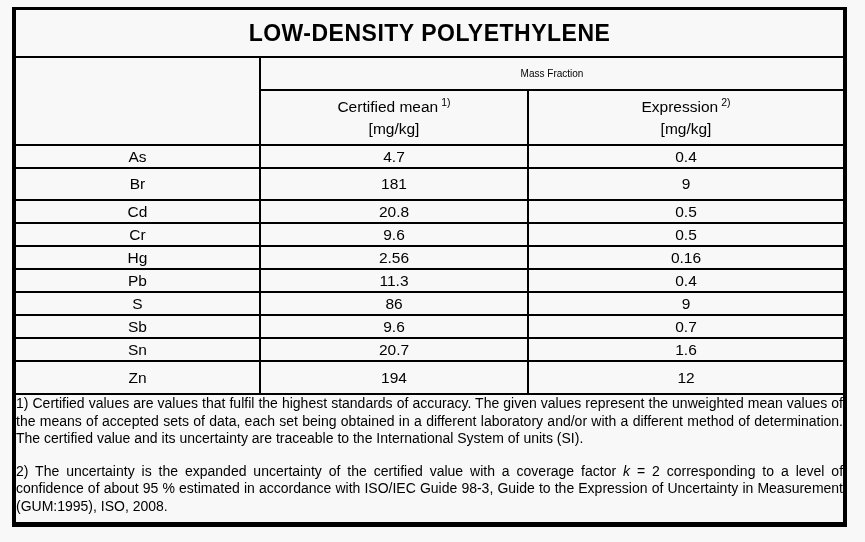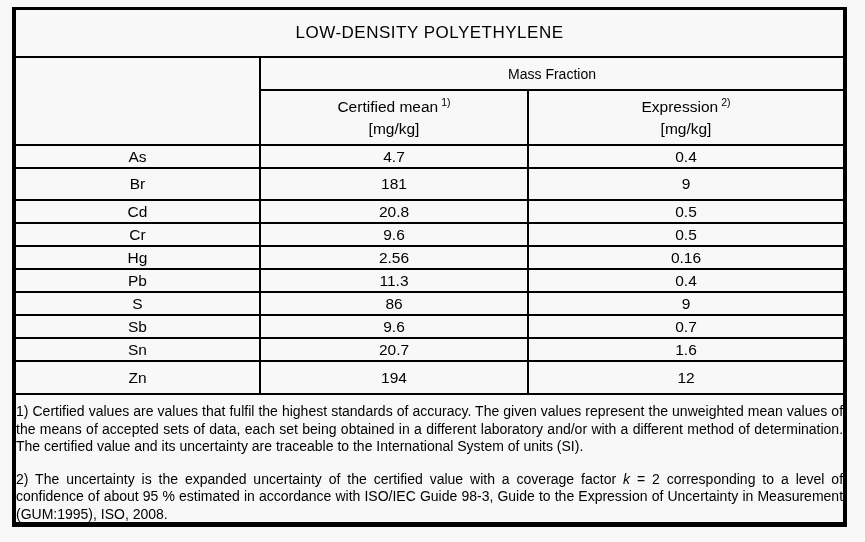--- a/index.html
+++ b/index.html
@@ -37,27 +37,27 @@
     border: 2px solid #000;
     padding: 0;
     vertical-align: middle;
   }
   table.cert-table tr:first-child > td { border-top: none; }
   table.cert-table tr:last-child  > td { border-bottom: none; }
   table.cert-table td:first-child { border-left: none; }
   table.cert-table td:last-child  { border-right: none; }
 
   .title-cell {
-    font-size: 17px;
-    font-weight: normal;
+    font-size: 23px;
+    font-weight: bold;
     text-align: center;
     letter-spacing: 0.5px;
   }
   .group-cell {
-    font-size: 14px;
+    font-size: 10px;
     text-align: center;
   }
   .colhead-cell {
     font-size: 15.5px;
     text-align: center;
     line-height: 1.45;
   }
   .sup {
     font-size: 10.5px;
     vertical-align: 6px;
@@ -67,21 +67,21 @@
     font-size: 15.5px;
     text-align: center;
   }
   .foot-cell {
     vertical-align: top;
     text-align: justify;
     font-size: 14px;
     line-height: 1.25;
     padding: 6px 9px 0 9px;
   }
-  .foot-cell p { margin: 8px 0 15px 0; }
+  .foot-cell p { margin: 0 0 15px 0; }
   .foot-cell i { font-style: italic; }
 </style>
 </head>
 <body>
 
 <div class="doc-frame">
   <table class="cert-table">
     <colgroup>
       <col style="width:244px">
       <col style="width:268px">

